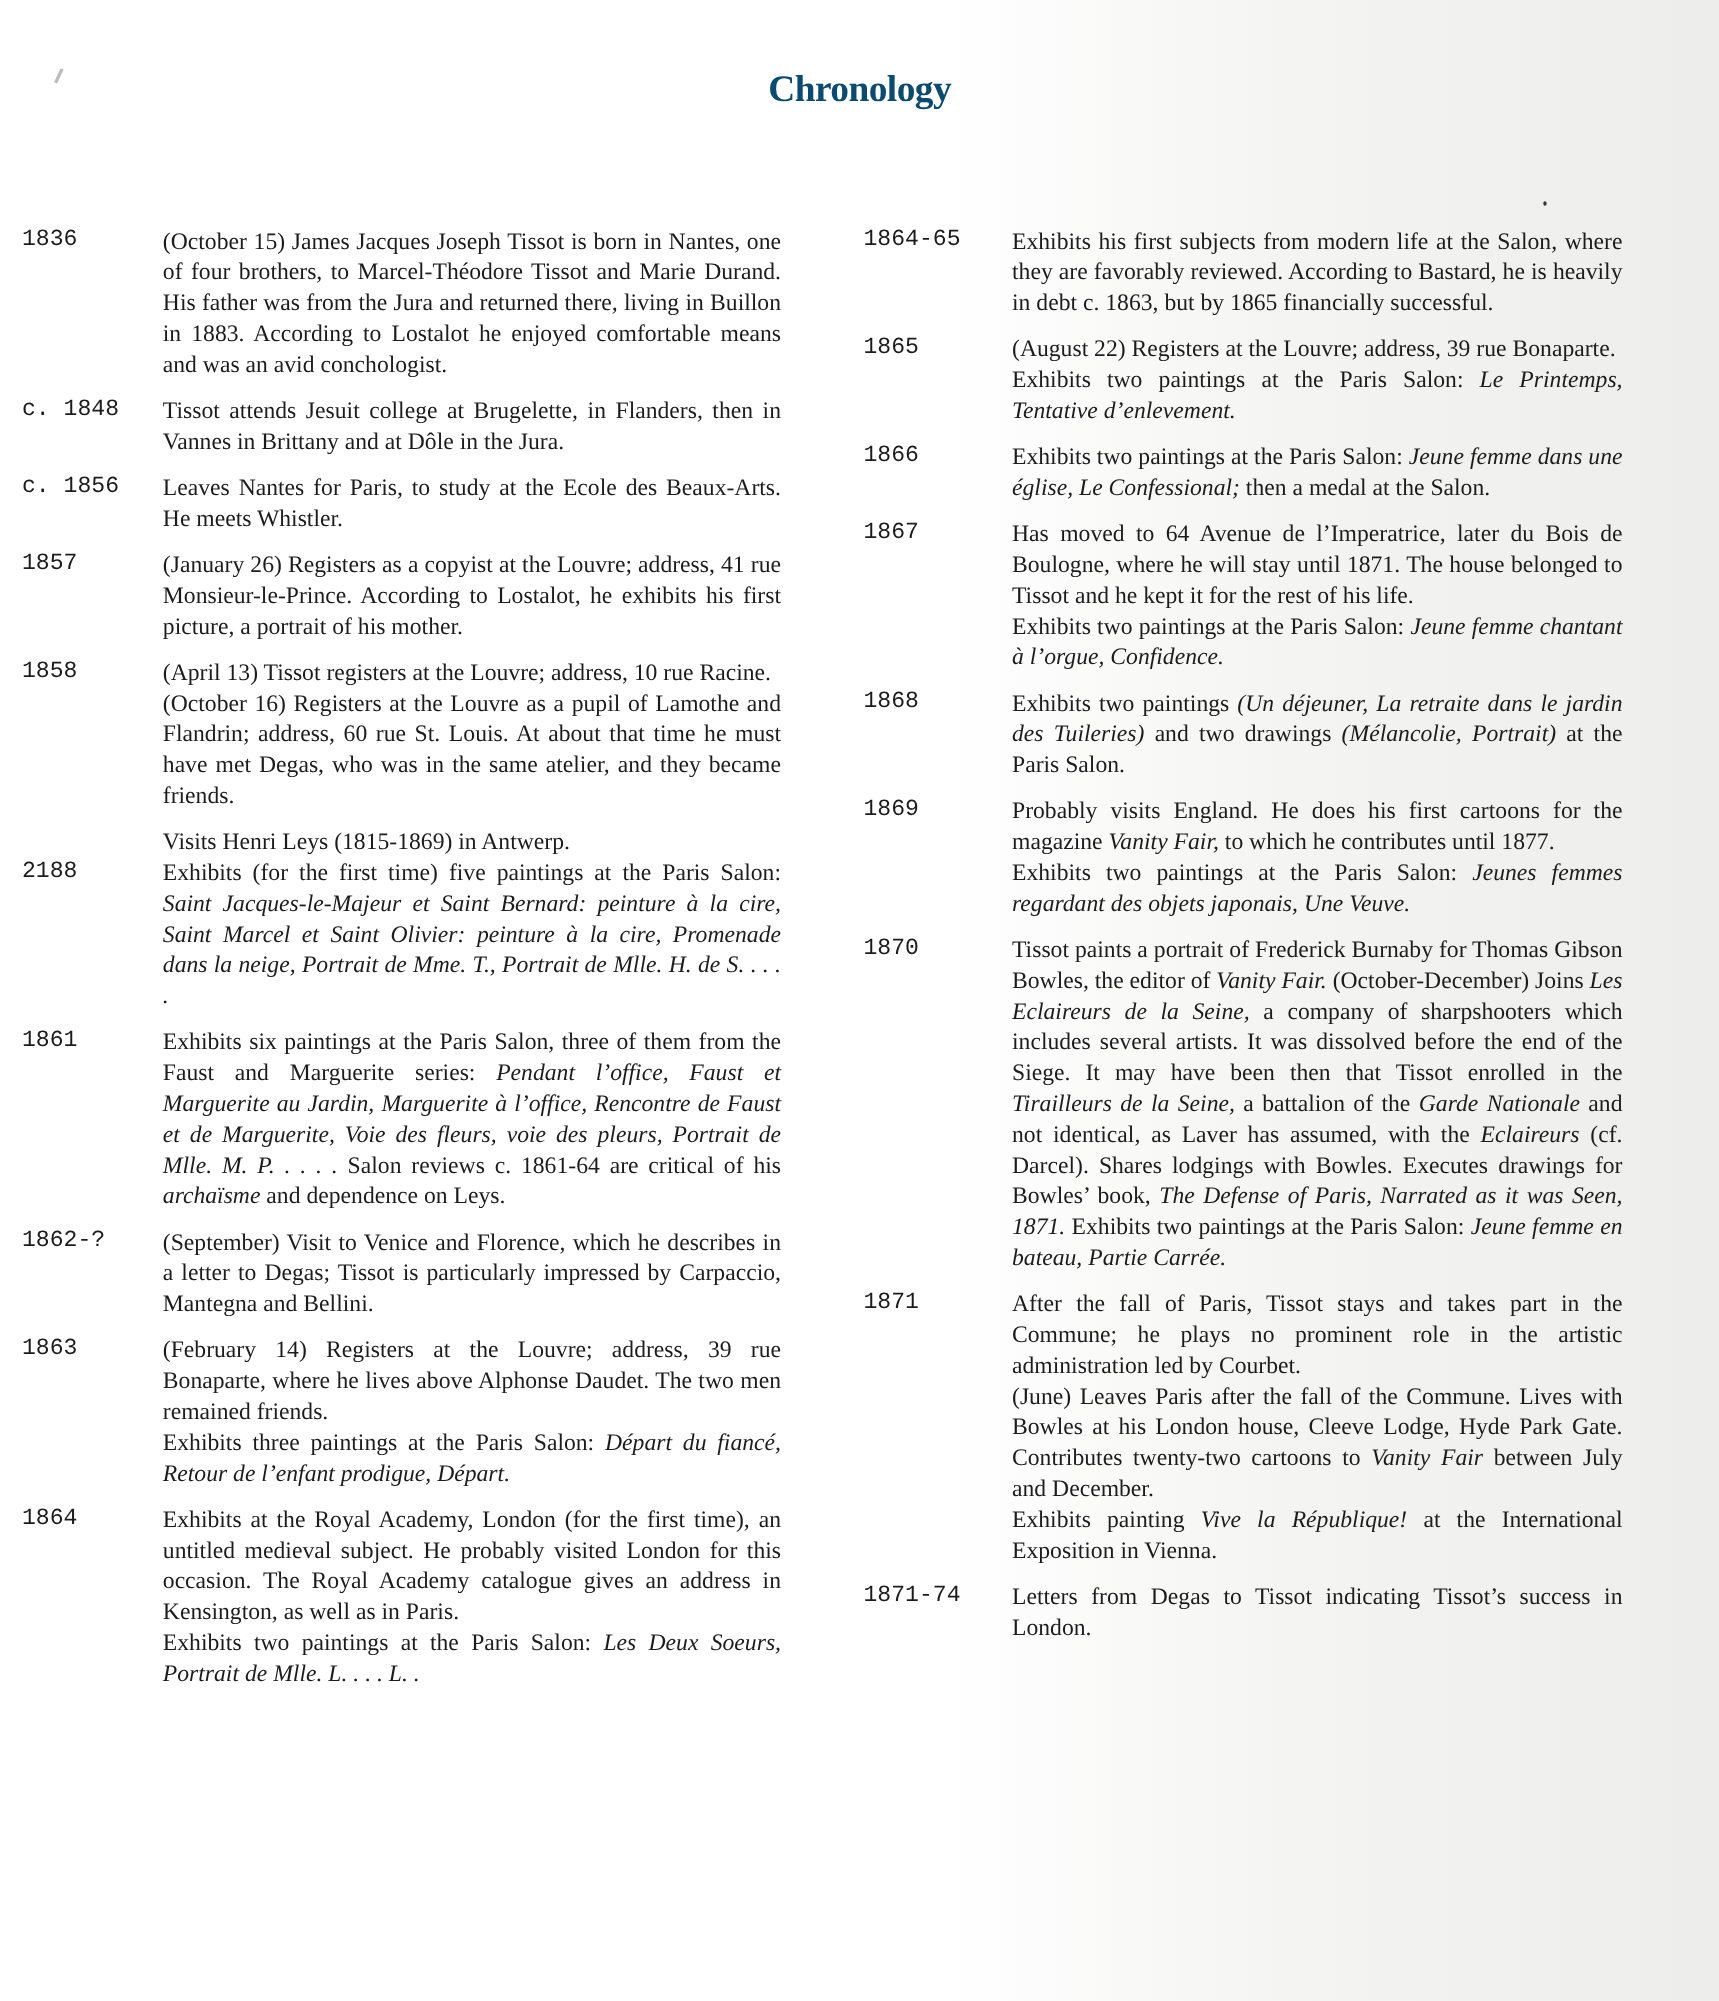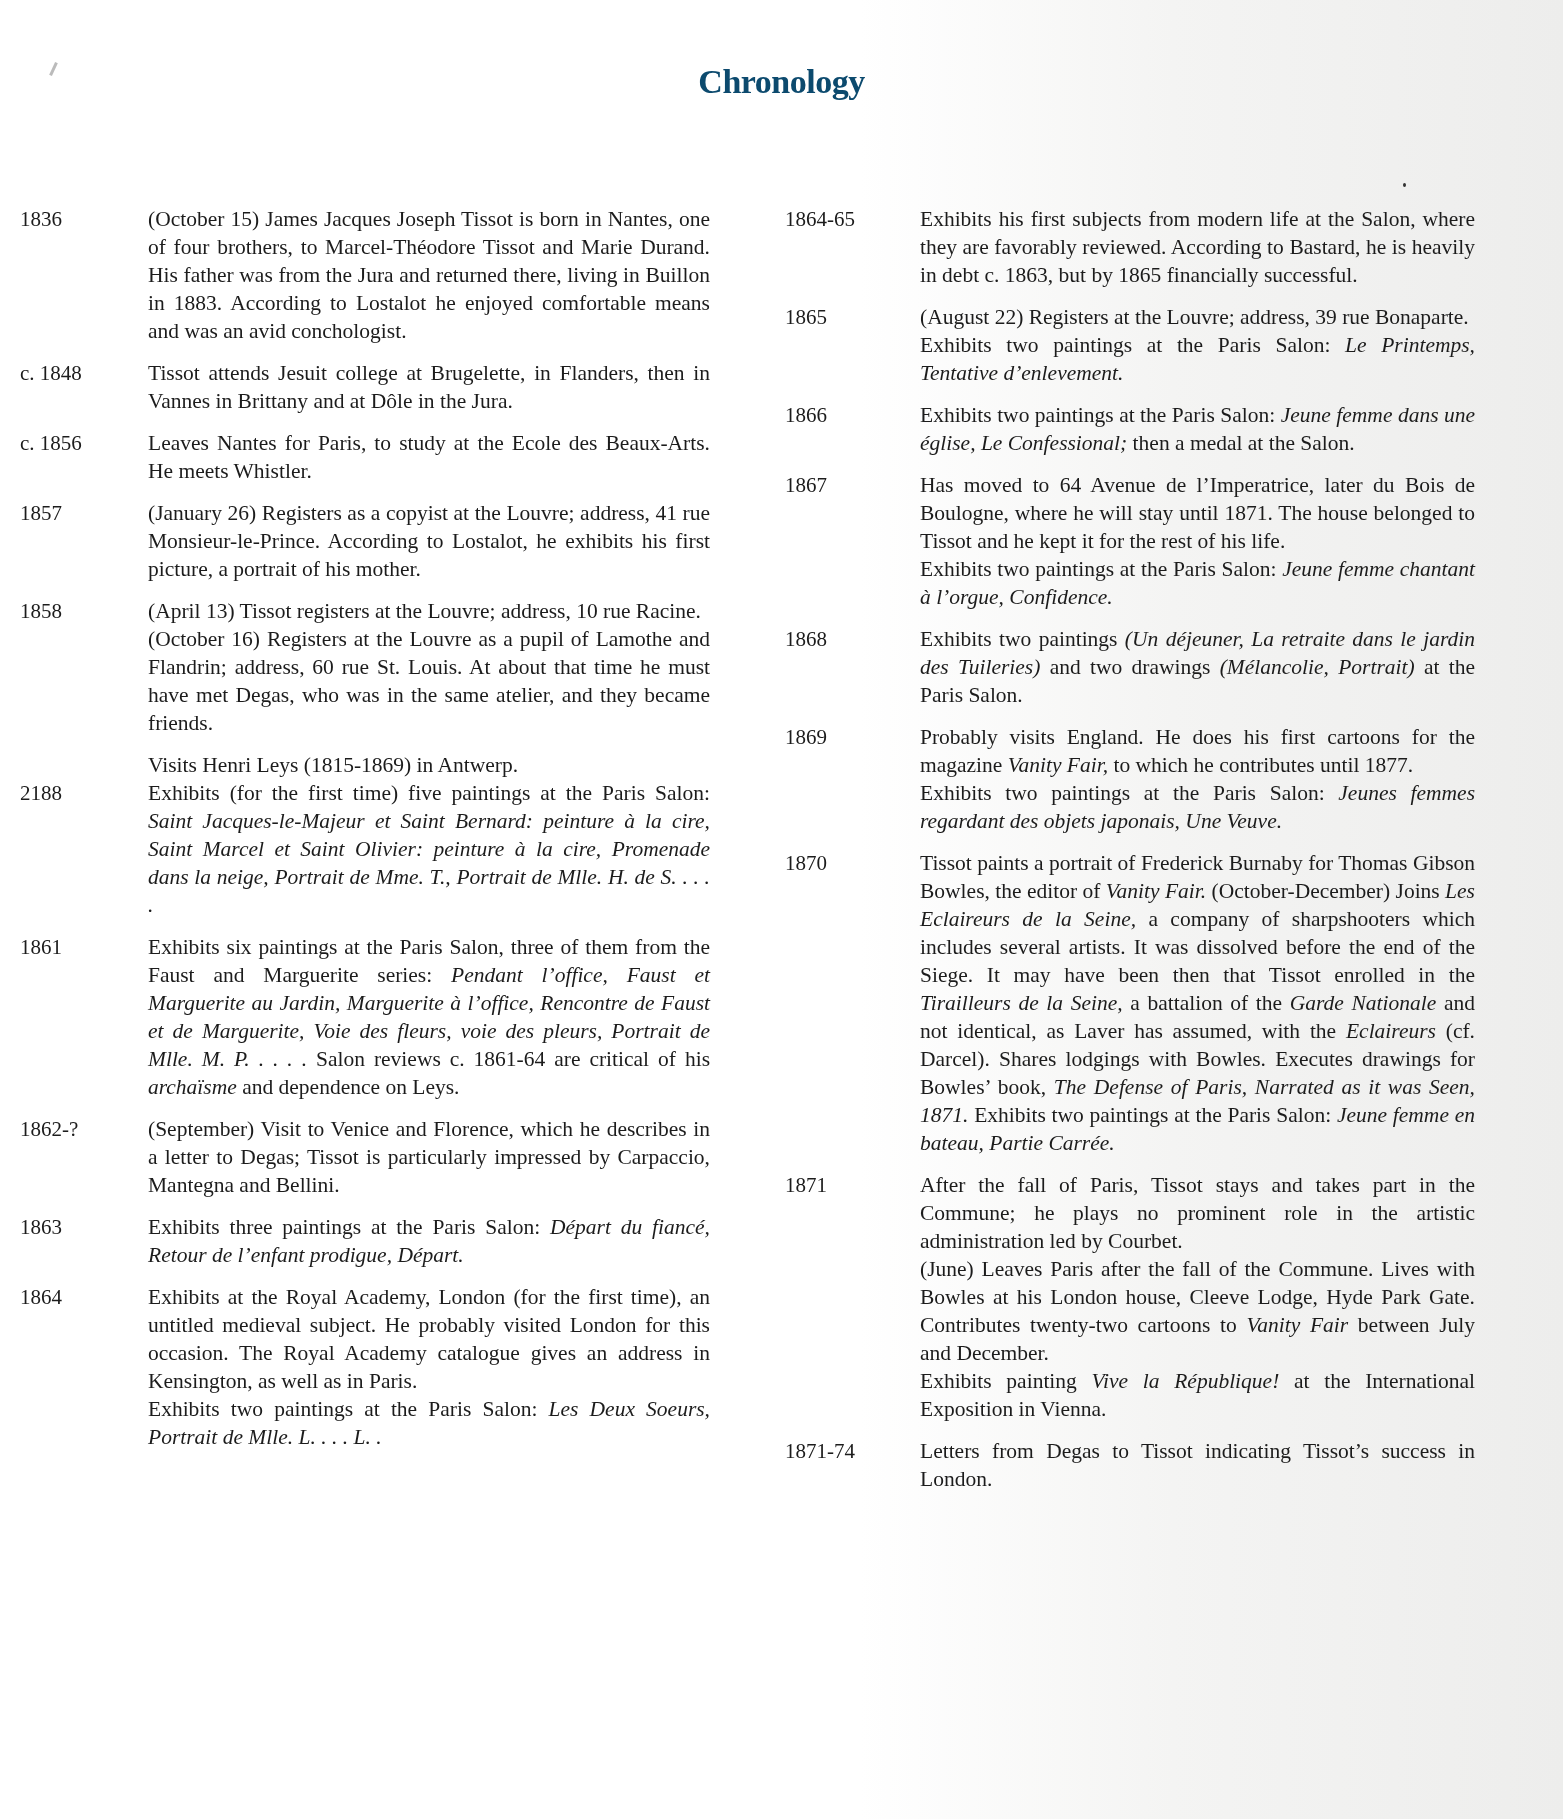--- a/index.html
+++ b/index.html
@@ -14,21 +14,21 @@
     position: absolute; top: 40px; left: 0; width: 100%;
     text-align: center; font-size: 34px; font-weight: bold;
     letter-spacing: -0.5px; color: #0c4a6e;
   }
   .col {
     position: absolute; top: 205px;
   }
   .col-left { left: 20px; width: 690px; }
   .col-right { left: 785px; width: 690px; }
   .entry { display: flex; align-items: flex-start; margin-bottom: 14px; }
-  .year { flex: 0 0 auto; font-size: 21px; line-height: 28px; }
+  .year { flex: 0 0 auto; font-size: 21px; line-height: 28px; font-family: Liberation Mono, monospace; }
   .col-left .year { width: 128px; }
   .col-right .year { width 128px; width: 135px; }
   .body { flex: 1 1 auto; font-size: 21.5px; line-height: 28px; text-align: justify; }
   .para { display: block; }
   .it { font-style: italic; }
   .speck { position: absolute; left: 52px; top: 62px; width: 3px; height: 14px; background: #bbb; transform: rotate(25deg); }
   .dot { position: absolute; left: 1403px; top: 183px; width: 3px; height: 4px; background: #333; border-radius: 50%; }
 </style>
 </head>
 <body>
@@ -90,20 +90,21 @@
     </div>
     <div class="entry">
       <div class="year">1862-?</div>
       <div class="body">
         <span class="para"><span>(September) Visit to Venice and Florence, which he describes in a letter to Degas; Tissot is particularly impressed by Carpaccio, Mantegna and Bellini.</span></span>
       </div>
     </div>
     <div class="entry">
       <div class="year">1863</div>
       <div class="body">
+        <span class="para"><span>(February 14) Registers at the Louvre; address, 39 rue Bonaparte, where he lives above Alphonse Daudet. The two men remained friends.</span></span>
         <span class="para"><span>Exhibits three paintings at the Paris Salon: </span><span class="it">Départ du fiancé, Retour de l’enfant prodigue, Départ.</span></span>
       </div>
     </div>
     <div class="entry">
       <div class="year">1864</div>
       <div class="body">
         <span class="para"><span>Exhibits at the Royal Academy, London (for the first time), an untitled medieval subject. He probably visited London for this occasion. The Royal Academy catalogue gives an address in Kensington, as well as in Paris.</span></span>
         <span class="para"><span>Exhibits two paintings at the Paris Salon: </span><span class="it">Les Deux Soeurs, Portrait de Mlle. L. . . . L. .</span></span>
       </div>
     </div>

